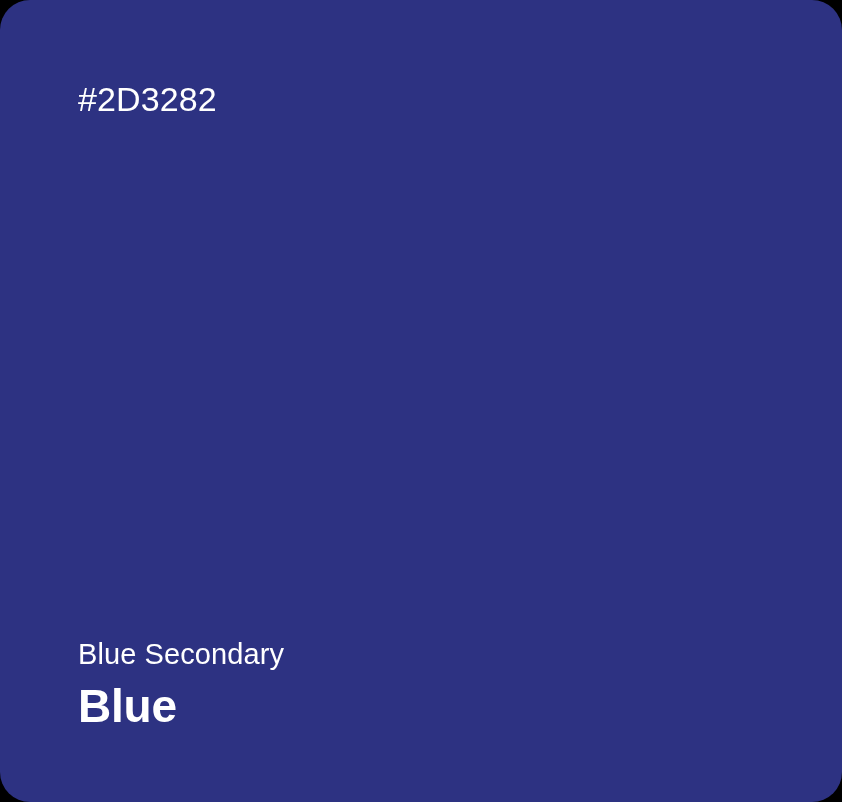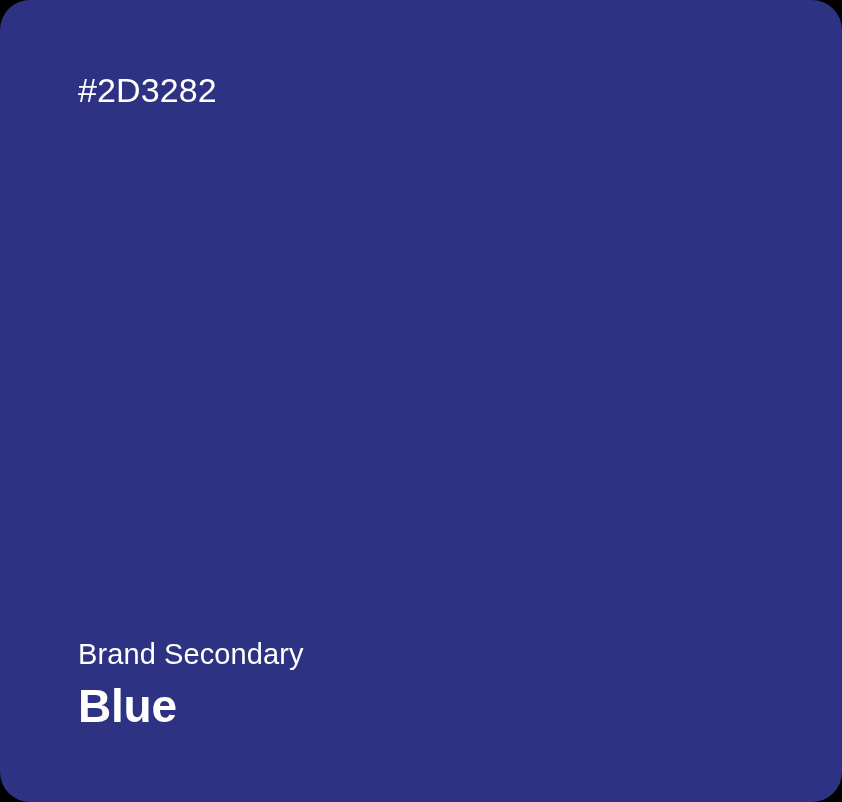--- a/index.html
+++ b/index.html
@@ -23,21 +23,21 @@
     height: 802px;
     border-radius: 30px;
     background: #2D3282;
     overflow: hidden;
   }
 
   
   .hex-code {
     position: absolute;
     left: 78px;
-    top: 73px;
+    top: 82px;
     margin: 0;
     font-size: 34px;
     font-weight: 400;
     line-height: 1;
     letter-spacing: 0.1px;
     color: #FFFFFF;
     white-space: nowrap;
   }
 
   
@@ -69,17 +69,17 @@
   }
 </style>
 </head>
 <body>
 
 <div class="swatch-card">
 
   <p class="hex-code">#2D3282</p>
 
   <div class="caption-block">
-    <p class="caption-category">Brand Secondary</p>
+    <p class="caption-category">Blue Secondary</p>
     <p class="caption-name">Blue</p>
   </div>
 
 </div>
 
 </body></html>

